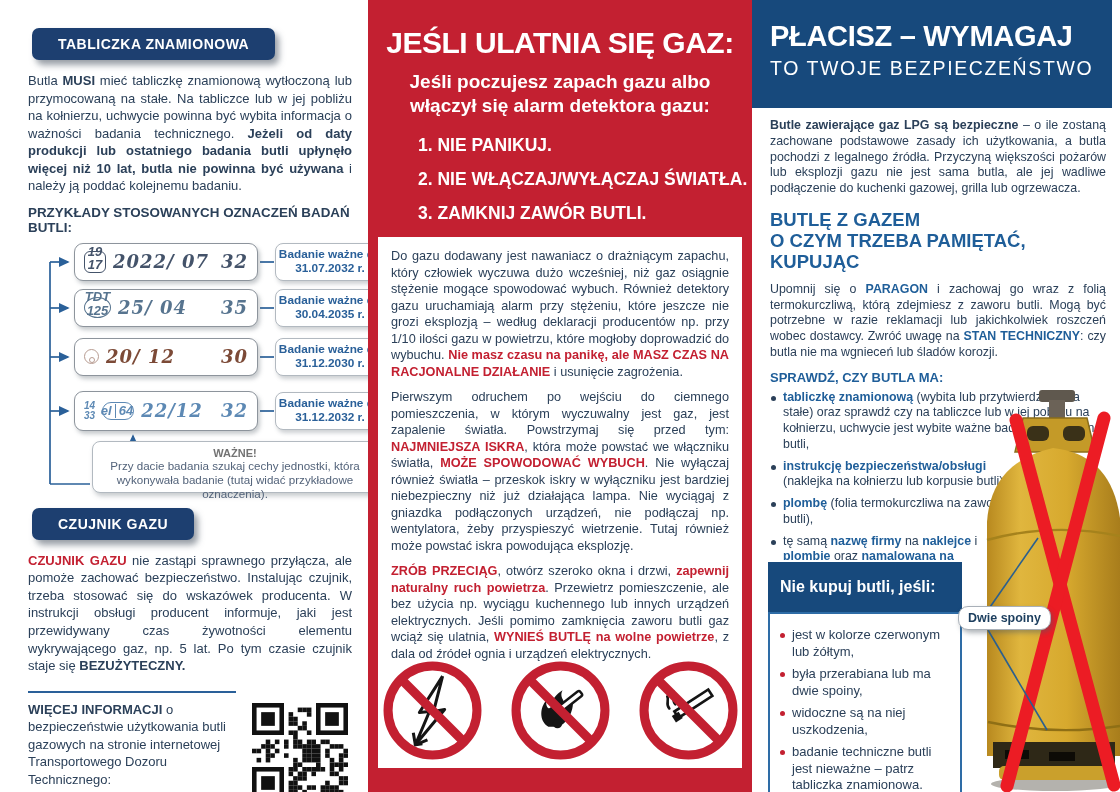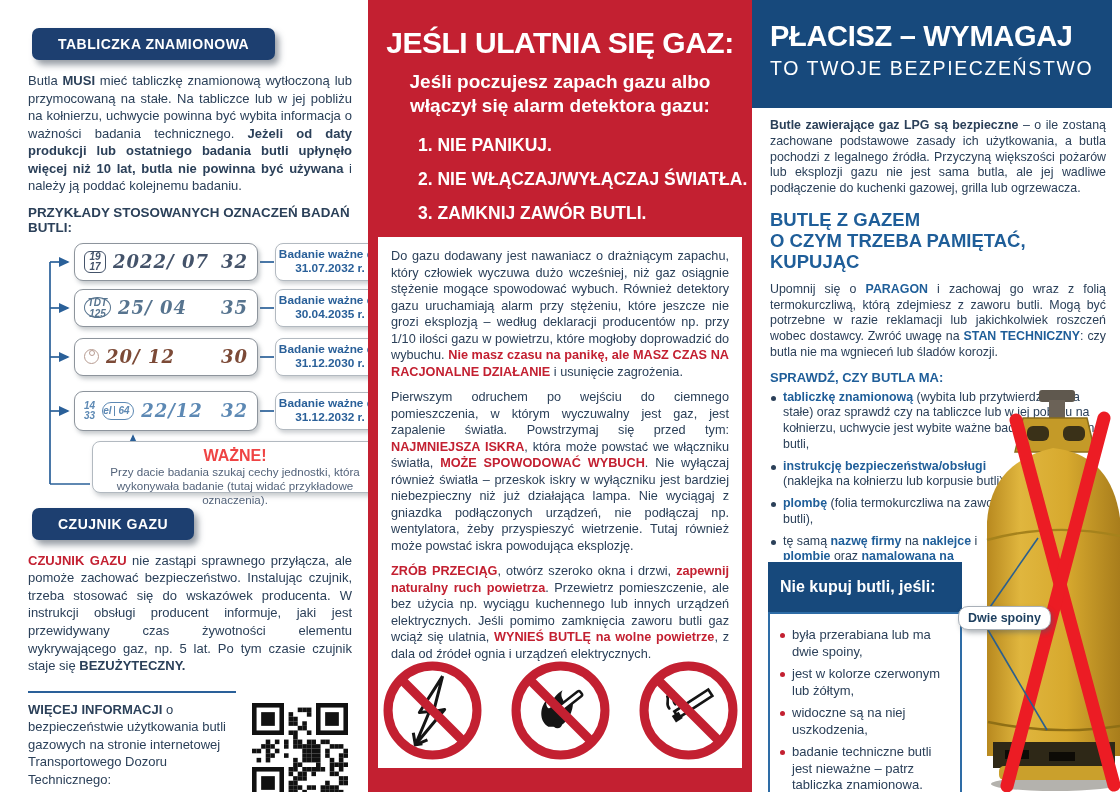--- a/index.html
+++ b/index.html
@@ -26,35 +26,35 @@
   .lsub{font-size:13.4px;font-weight:bold;color:var(--body);margin:10px 0 6px}
 
   .diagram{position:relative;height:255px;margin:2px 0 12px}
   .connectors{position:absolute;left:0;top:0;width:368px;height:255px}
   .mbox{position:absolute;left:46px;width:184px;height:38px;background:#fff;border:1.6px solid #8d949c;
     border-radius:9px;box-shadow:2px 3px 4px rgba(90,100,110,.35);display:flex;align-items:center;
     gap:7px;padding:0 9px}
   .mlabel{position:absolute;left:247px;width:110px;height:38px;background:#fff;border:1.6px solid #b2b9c0;
     border-radius:8px;box-shadow:2px 3px 4px rgba(90,100,110,.3);display:flex;flex-direction:column;
     justify-content:center;text-align:center;font-size:11.8px;font-weight:bold;color:var(--lblue);line-height:1.18}
-  .stamp{display:flex;align-items:center;justify-content:flex-start;flex-direction:column;
-    border:1.6px solid currentColor;font-size:10px;font-weight:bold;line-height:1.05;flex:none}
+  .stamp{display:flex;align-items:center;justify-content:flex-end;flex-direction:column;
+    border:1.6px solid currentColor;font-size:13px;font-weight:bold;line-height:1.05;flex:none}
   .st-oct{width:22px;height:22px;border-radius:6px}
   .st-oval{width:27px;height:21px;border-radius:50%}
   .st-dot{width:15px;height:15px;border-radius:50%;opacity:.55}
   .st-dot i{width:6px;height:6px;border:1px solid currentColor;border-radius:50%}
   .st-2oval{width:32px;height:18px;border-radius:9px;flex-direction:row;gap:0}
   .st-2oval i+i{border-left:1.4px solid currentColor;padding-left:3px;margin-left:3px}
   .frac{display:flex;flex-direction:column;font-size:10px;font-weight:bold;line-height:1;flex:none;text-align:center}
   .mdate,.mnum{font-family:"DejaVu Serif",serif;font-style:italic;font-weight:bold;font-size:18px;letter-spacing:1px;white-space:nowrap}
   .mnum{margin-left:auto}
   .t1{color:#44536a}.t2{color:#57748f}.t3{color:#7c4a37}.t4{color:#5d89b4}
   .wazne{position:absolute;left:64px;top:200px;width:286px;height:52px;background:#fff;border:1.5px solid #b2b9c0;
     border-radius:8px;box-shadow:2px 3px 5px rgba(90,100,110,.35);text-align:center;padding:5px 10px}
-  .wazne b{display:block;font-size:16px;color:#ef4444}
+  .wazne b{display:block;font-size:11px;color:#737373}
   .wazne span{display:block;font-size:11.6px;color:#53637a;line-height:1.22}
 
   .info-divider{width:208px;height:2px;background:var(--lblue);margin:16px 0 8px}
   .inforow{display:flex;gap:14px;align-items:flex-start}
   .infotext{width:210px}
   .infotext .para{margin:0 0 8px}
   .qr{width:96px;height:96px;margin-top:2px}
 
   
   .col-mid{position:absolute;left:368px;top:0;width:384px;height:792px;background:var(--red)}
@@ -428,22 +428,22 @@
     </svg>
 
     <svg class="callout-lines" viewBox="0 0 368 792">
       <line x1="236" y1="610" x2="286" y2="538" stroke="#2a5f8f" stroke-width="1.6"></line>
       <line x1="236" y1="630" x2="295" y2="730" stroke="#2a5f8f" stroke-width="1.6"></line>
     </svg>
 
     <div class="nobuy">
       <div class="nobuy-head">Nie kupuj butli, jeśli:</div>
       <ul class="nobuy-list">
+        <li>jest w kolorze czerwonym lub żółtym,</li>
         <li>była przerabiana lub ma dwie spoiny,</li>
-        <li>jest w kolorze czerwonym lub żółtym,</li>
         <li>widoczne są na niej uszkodzenia,</li>
         <li>badanie techniczne butli jest nieważne – patrz tabliczka znamionowa.</li>
       </ul>
     </div>
 
     <div class="callout">Dwie spoiny</div>
   </section>
 </div>
 
 </body></html>

